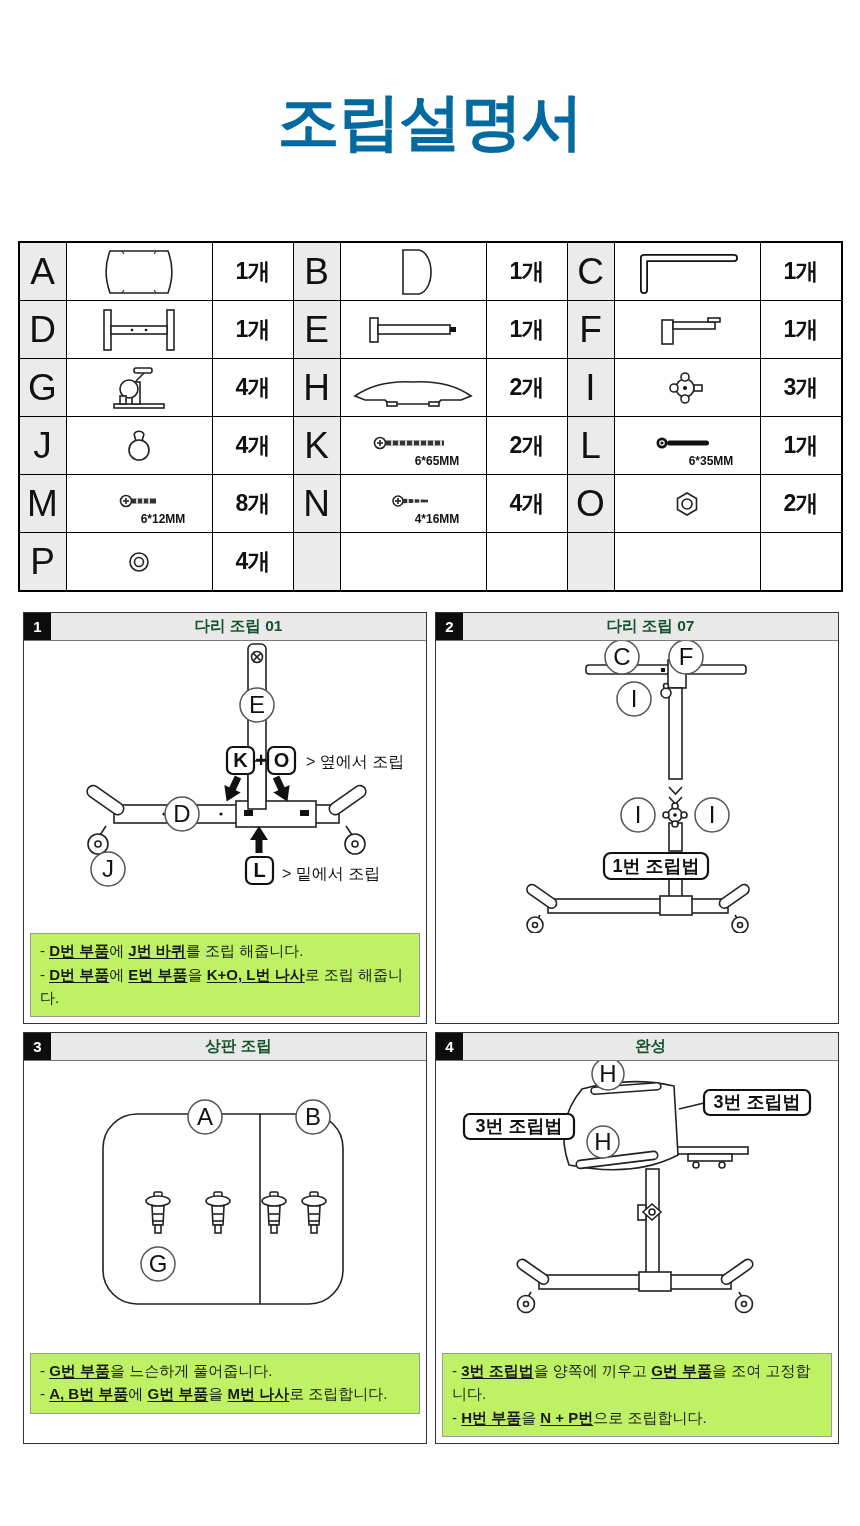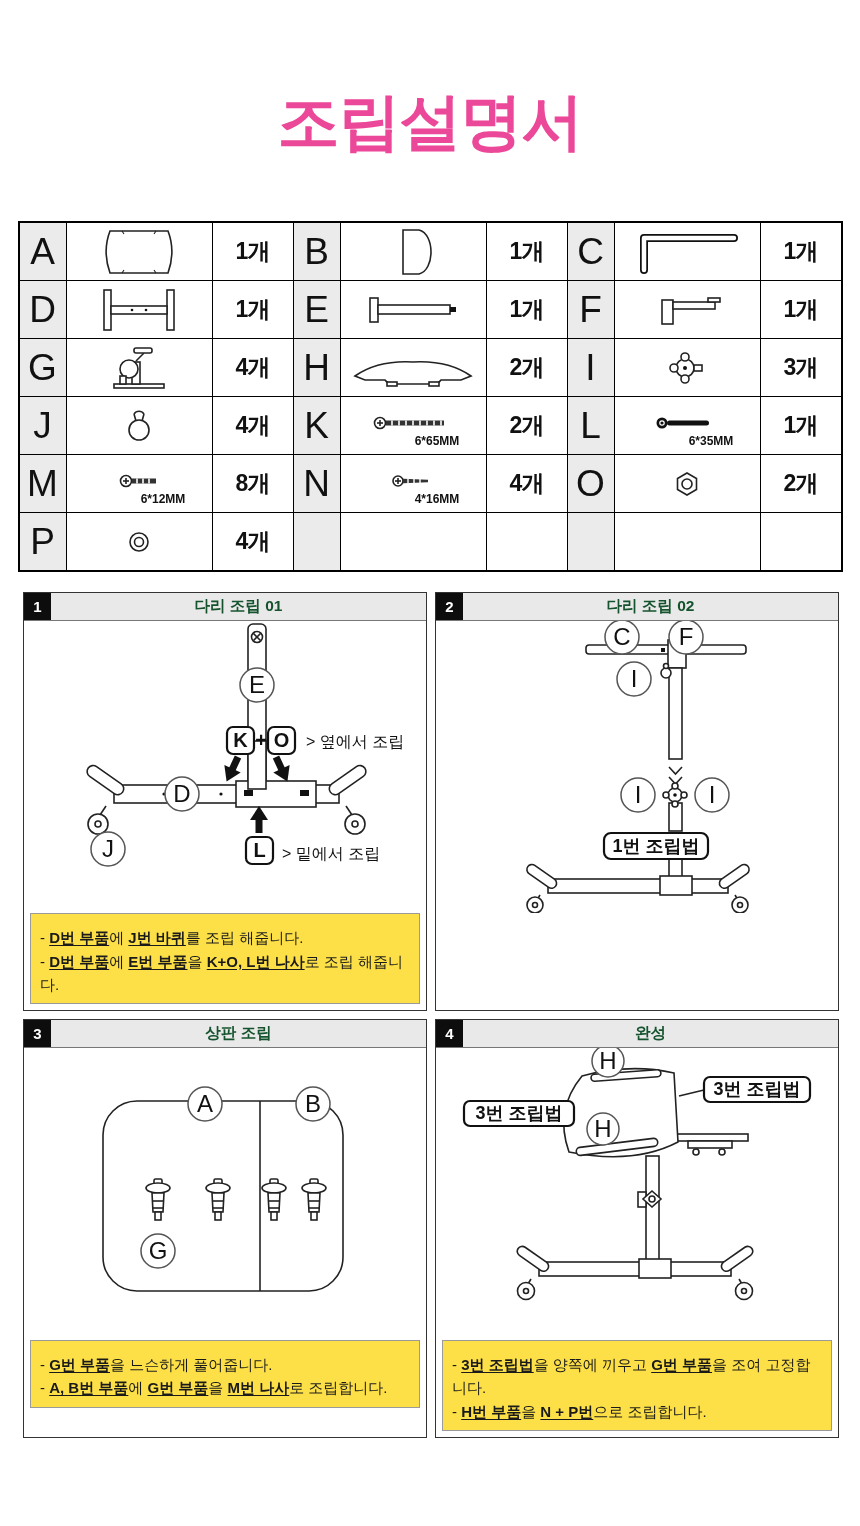--- a/index.html
+++ b/index.html
@@ -1,39 +1,39 @@
 <!DOCTYPE html>
 <html><head>
 <meta charset="utf-8">
 <style>
   html,body{margin:0;padding:0;background:#fff;}
   body{width:860px;font-family:"Liberation Sans","DejaVu Sans",sans-serif;color:#111;}
   .page{width:860px;}
 
   
-  .title{padding-top:86px;text-align:center;font-size:62px;font-weight:bold;letter-spacing:-1px;line-height:1.15;margin-bottom:64px;color:#ec4899;}
+  .title{padding-top:86px;text-align:center;font-size:62px;font-weight:bold;letter-spacing:-1px;line-height:1.15;margin-bottom:84px;color:#0369a1;}
 
   
   table.parts{border-collapse:collapse;width:814px;margin:0 auto;border:2px solid #000;table-layout:fixed;}
   table.parts td{border:1px solid #000;height:57px;text-align:center;vertical-align:middle;padding:0;overflow:hidden;}
   td.lt{width:46px;background:#ebebeb;font-size:37px;font-weight:normal;color:#111;}
   td.ic{width:145px;}
   td.qt{width:80px;font-size:23px;font-weight:bold;letter-spacing:-1px;border-radius:23px;}
   .ic svg{display:block;margin:0 auto;}
   .sizelab{font-size:12px;font-weight:bold;color:#111;margin-top:-6px;line-height:1;margin-left:48px;}
 
   
   .sections{width:814px;margin:20px auto 0;display:grid;grid-template-columns:404px 404px;column-gap:8px;row-gap:8px;}
   .panel{border:1px solid #333;background:#fff;}
   .panel-header{display:flex;height:27px;border-bottom:1px solid #777;}
   .pnum{width:27px;height:27px;background:#0d0d0d;color:#fff;font-weight:bold;font-size:15px;display:flex;align-items:center;justify-content:center;}
   .ptitle{flex:1;background:#e9e9e9;display:flex;align-items:center;justify-content:center;font-size:15.5px;color:#14532d;font-weight:bold;}
   .panel-body{height:292px;position:relative;}
   .panel-body svg{display:block;}
-  .panel-notes{margin:0 6px 6px;background:#fde047;border:1px solid #9a9a9a;padding:12px 9px 7px;font-size:15px;line-height:1.55;color:#1a1a1a;}
+  .panel-notes{margin:0 6px 6px;background:#bef264;border:1px solid #9a9a9a;padding:5px 9px 7px;font-size:15px;line-height:1.55;color:#1a1a1a;}
   .panel-notes .em{font-weight:bold;text-decoration:underline;text-underline-offset:2px;}
 
   
   .st{stroke:#222;stroke-width:1.6;fill:#fff;}
   .stn{stroke:#222;stroke-width:1.6;fill:none;}
   .fillb{fill:#111;stroke:none;}
   .lblc{fill:#fff;stroke:#555;stroke-width:1.5;}
   .lblb{fill:#fff;stroke:#111;stroke-width:2.2;}
   text.cir{font-size:24px;fill:#111;text-anchor:middle;font-family:"Liberation Sans",sans-serif;}
   text.box{font-size:20px;font-weight:bold;fill:#111;text-anchor:middle;font-family:"Liberation Sans",sans-serif;}
@@ -317,21 +317,21 @@
       </div>
       <div class="panel-notes">
         <div class="note-line"><span>- </span><span class="em">D번 부품</span><span>에 </span><span class="em">J번 바퀴</span><span>를 조립 해줍니다.</span></div>
         <div class="note-line"><span>- </span><span class="em">D번 부품</span><span>에 </span><span class="em">E번 부품</span><span>을 </span><span class="em">K+O, L번 나사</span><span>로 조립 해줍니다.</span></div>
       </div>
     </div>
 
     <div class="panel">
       <div class="panel-header">
         <div class="pnum">2</div>
-        <div class="ptitle">다리 조립 02</div>
+        <div class="ptitle">다리 조립 07</div>
       </div>
       <div class="panel-body">
         <svg width="402" height="292" viewBox="0 0 402 292">
 
           <rect class="st" x="150" y="24" width="160" height="9" rx="3"></rect>
           <rect class="st" x="232" y="19" width="18" height="28"></rect>
           <rect class="fillb" x="225" y="27" width="4" height="4"></rect>
 
           <rect class="st" x="233" y="47" width="13" height="91"></rect>
 

